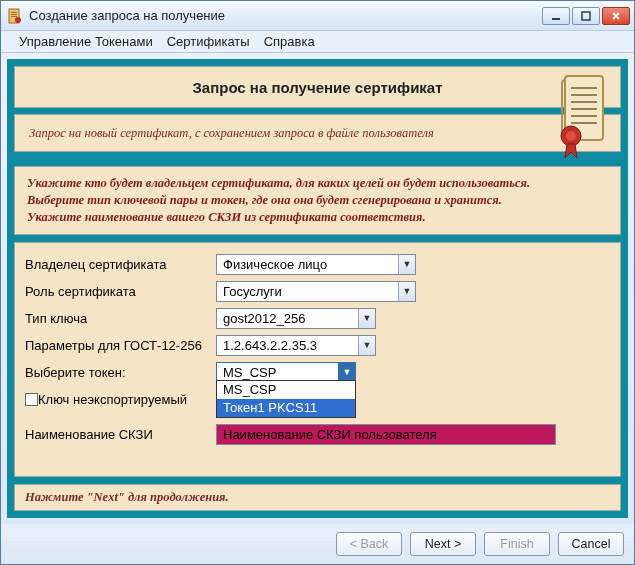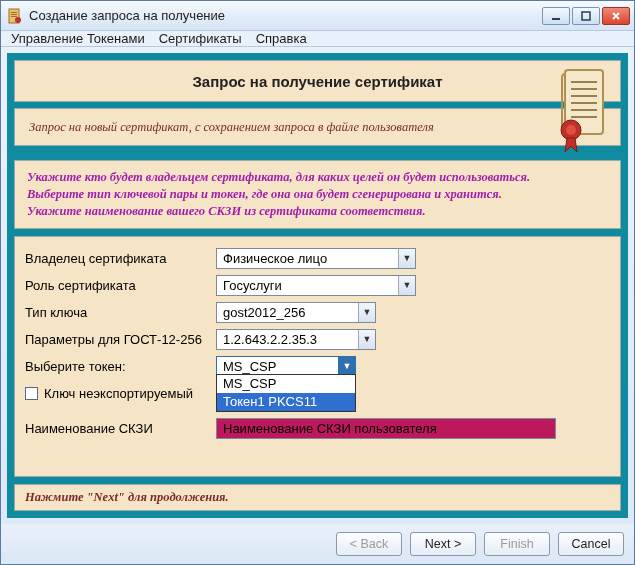--- a/index.html
+++ b/index.html
@@ -48,25 +48,25 @@
     font-size: 11px;
     color: #2b3d52;
   }
   .win-btn.close {
     background: linear-gradient(to bottom, #f08b7a, #d9452e);
     border-color: #a03424;
     color: #fff;
     font-weight: bold;
   }
   .menubar {
-    height: 16px;
+    height: 22px;
     display: flex;
     align-items: center;
     gap: 14px;
-    padding: 0 10px;
+    padding: 0 18px;
     color: #1a1a1a;
     border-bottom: 1px solid #b6c8de;
   }
   .menubar .menu-item { cursor: default; }
   
   .wizard {
     flex: 1;
     margin: 6px 6px 6px 6px;
     background: #0f8a9e; 
     padding: 7px;
@@ -114,21 +114,21 @@
     margin-bottom: 7px;
   }
   .header-container .cert-scroll { right: 6px; top: 6px; }
   .instr {
     background: #f5e5c6;
     border: 1px solid #9aa;
     padding: 8px 12px;
     font-style: italic;
     font-weight: bold;
     font-family: Georgia, "Times New Roman", serif;
-    color: #a21caf;
+    color: #7f1d1d;
     line-height: 1.35;
     font-size: 12.5px;
     margin-bottom: 7px;
   }
   .form-area {
     background: #f5e5c6;
     border: 1px solid #9aa;
     padding: 8px 10px 10px 10px;
     flex: 1;
     position: relative;
@@ -175,21 +175,20 @@
   .combo.active {
     border-color: #2f6fb0;
   }
   .w160 { width: 160px; }
   .w200 { width: 200px; }
   .w140 { width: 140px; }
   .w340 { width: 340px; }
   .checkbox-row {
     display: flex;
     align-items: center;
-    gap: 6px;
     height: 27px;
   }
   .chk {
     width: 13px; height: 13px;
     border: 1px solid #5a6a80;
     background: #fff;
   }
   .dropdown-list {
     position: absolute;
     background: #fff;

